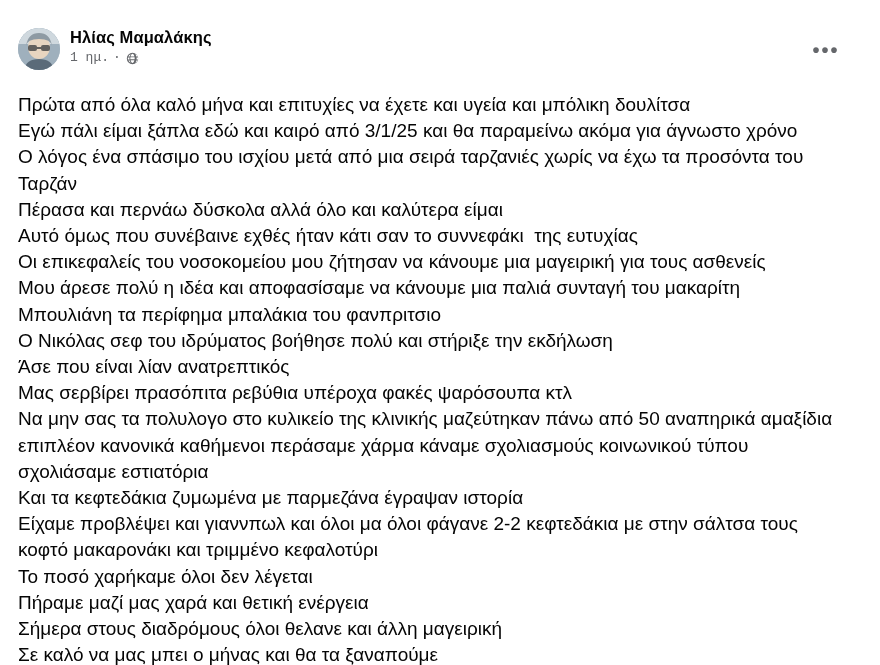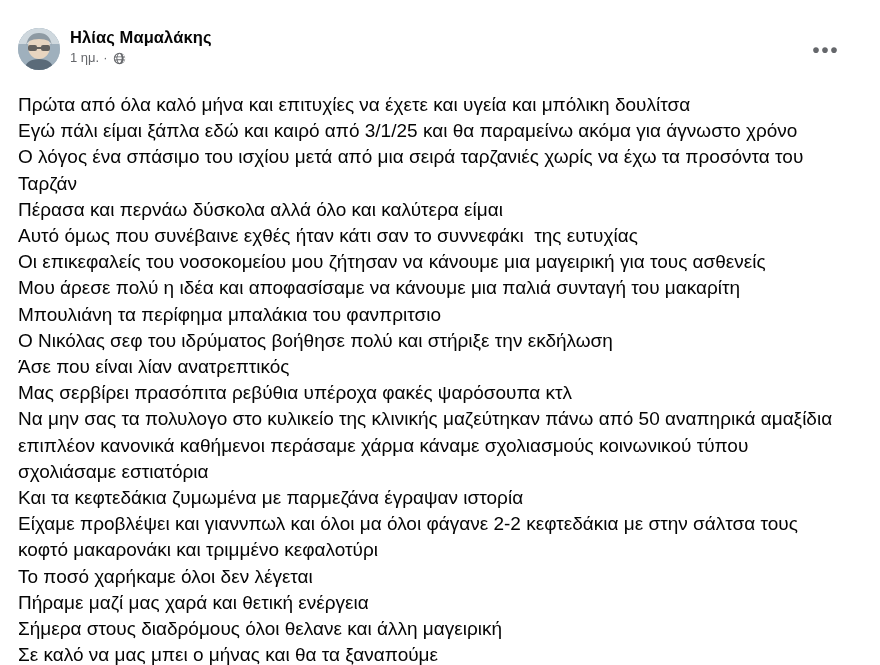--- a/index.html
+++ b/index.html
@@ -51,20 +51,21 @@
     line-height: 20px;
     letter-spacing: 0.1px;
   }
   .meta-row {
     display: flex;
     align-items: center;
     margin-top: 3px;
     font-size: 13px;
     color: #65676b;
     line-height: 16px;
+    font-family: Liberation Mono, monospace;
   }
   .meta-time { color: #65676b; }
   .meta-sep { margin: 0 4px; color: #65676b; }
   .globe-icon {
     display: inline-flex;
     align-items: center;
     margin-left: 1px;
   }
   .more-button {
     position: absolute;

